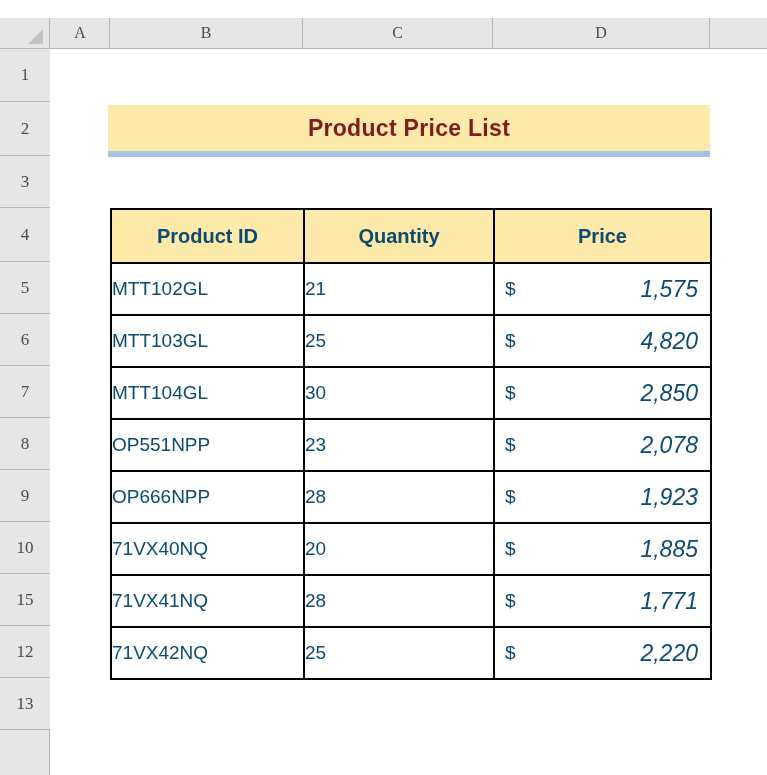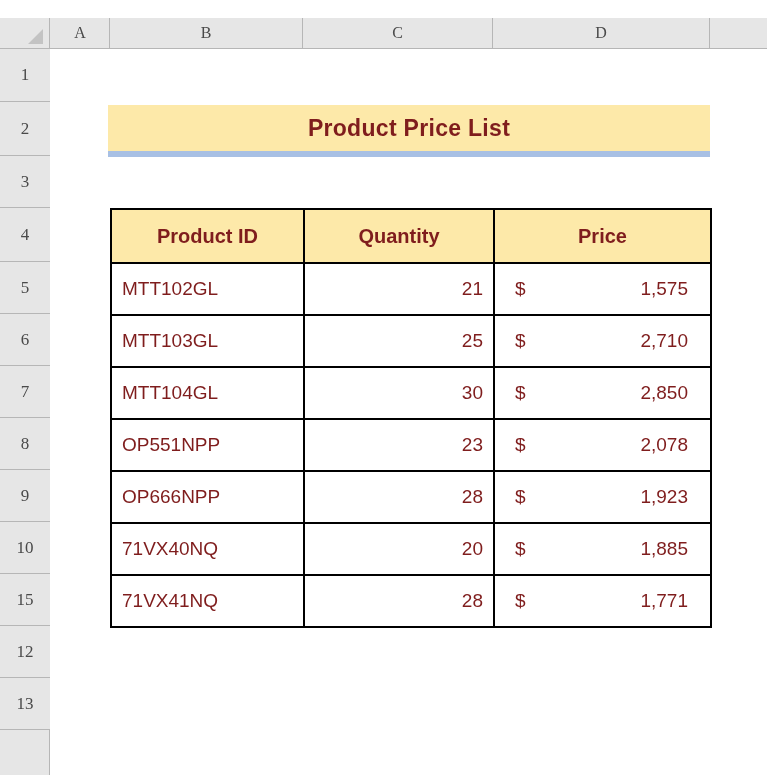--- a/index.html
+++ b/index.html
@@ -77,49 +77,49 @@
   .data-table {
     position: absolute;
     left: 110px; top: 208px;
     width: 600px;
     border-collapse: collapse;
     table-layout: fixed;
   }
   .data-table td, .data-table th {
     border: 2px solid #000000;
     height: 52px;
-    padding: 0 10px;
+    padding: 0 0;
     font-size: 19px;
-    color: #7f1d1d;
+    color: #0c4a6e;
     font-weight: normal;
   }
   .data-table thead th {
     background: #fde9a9;
     font-weight: bold;
     font-size: 20px;
     text-align: center;
     height: 54px;
   }
   .col-id   { width: 193px; }
   .col-qty  { width: 190px; }
   .col-price{ width: 217px; }
 
   .cell-id  { text-align: left; }
-  .cell-qty { text-align: right; }
+  .cell-qty { }
   .cell-price {
     padding: 0;
   }
   .price-wrap {
     display: flex; align-items: center;
     justify-content: space-between;
     height: 100%;
     padding: 0 12px 0 10px;
   }
   .price-sym { font-size: 19px; }
-  .price-val { font-size: 19px; }
+  .price-val { font-size: 23px; font-style: italic; }
 </style>
 </head>
 <body>
 
 <div class="sheet">
 
   <div class="grid-body"></div>
 
   <div class="title-banner">
     <span class="title-text">Product Price List</span>
@@ -148,21 +148,21 @@
               <span class="price-val">1,575</span>
             </div>
           </td>
         </tr>
         <tr>
           <td class="cell-id">MTT103GL</td>
           <td class="cell-qty">25</td>
           <td class="cell-price">
             <div class="price-wrap">
               <span class="price-sym">$</span>
-              <span class="price-val">2,710</span>
+              <span class="price-val">4,820</span>
             </div>
           </td>
         </tr>
         <tr>
           <td class="cell-id">MTT104GL</td>
           <td class="cell-qty">30</td>
           <td class="cell-price">
             <div class="price-wrap">
               <span class="price-sym">$</span>
               <span class="price-val">2,850</span>
@@ -199,20 +199,30 @@
             </div>
           </td>
         </tr>
         <tr>
           <td class="cell-id">71VX41NQ</td>
           <td class="cell-qty">28</td>
           <td class="cell-price">
             <div class="price-wrap">
               <span class="price-sym">$</span>
               <span class="price-val">1,771</span>
+            </div>
+          </td>
+        </tr>
+        <tr>
+          <td class="cell-id">71VX42NQ</td>
+          <td class="cell-qty">25</td>
+          <td class="cell-price">
+            <div class="price-wrap">
+              <span class="price-sym">$</span>
+              <span class="price-val">2,220</span>
             </div>
           </td>
         </tr>
       </tbody>
   </table>
 
   <div class="col-head-strip">
     <div class="corner-box">
       <span class="corner-tri"></span>
     </div>

